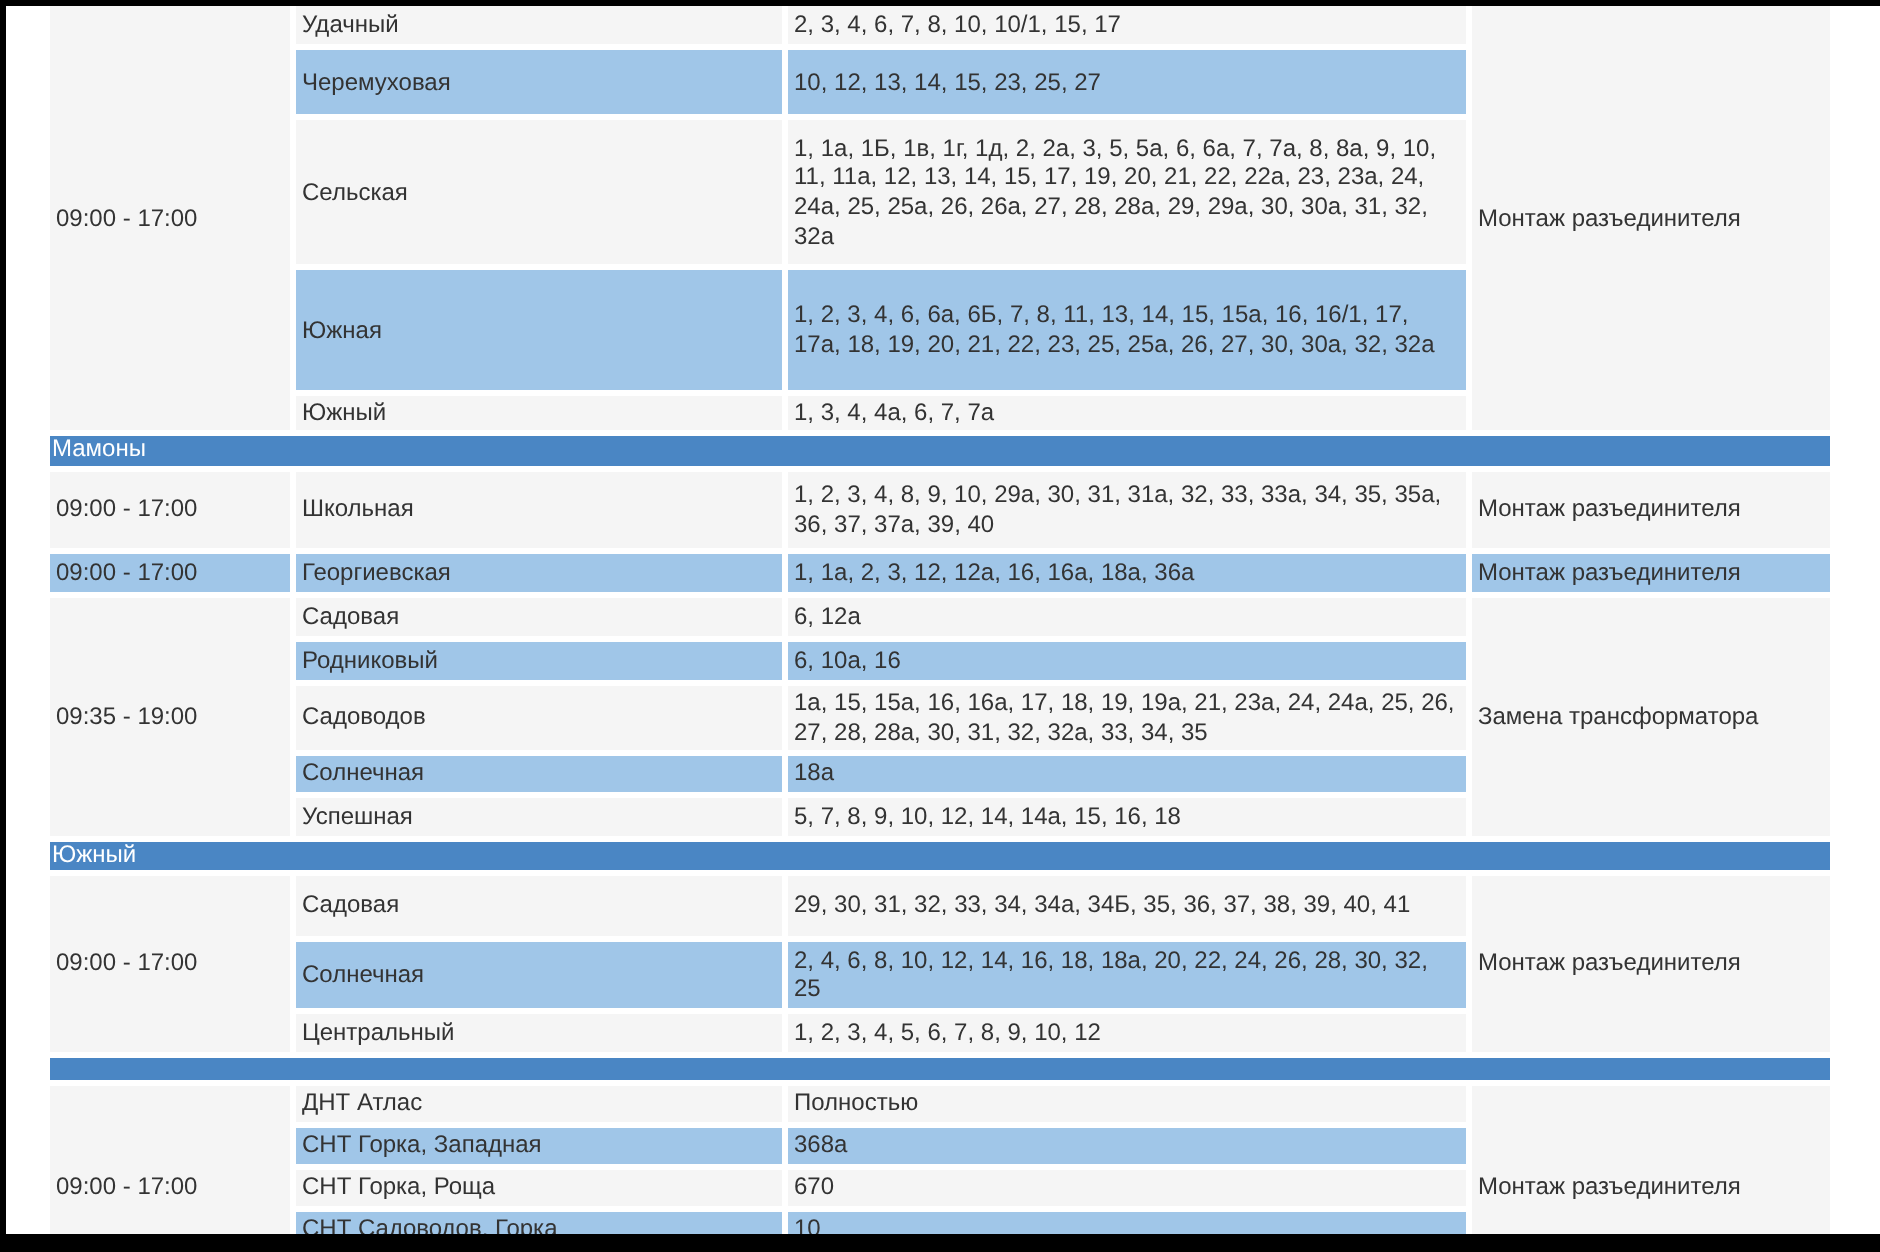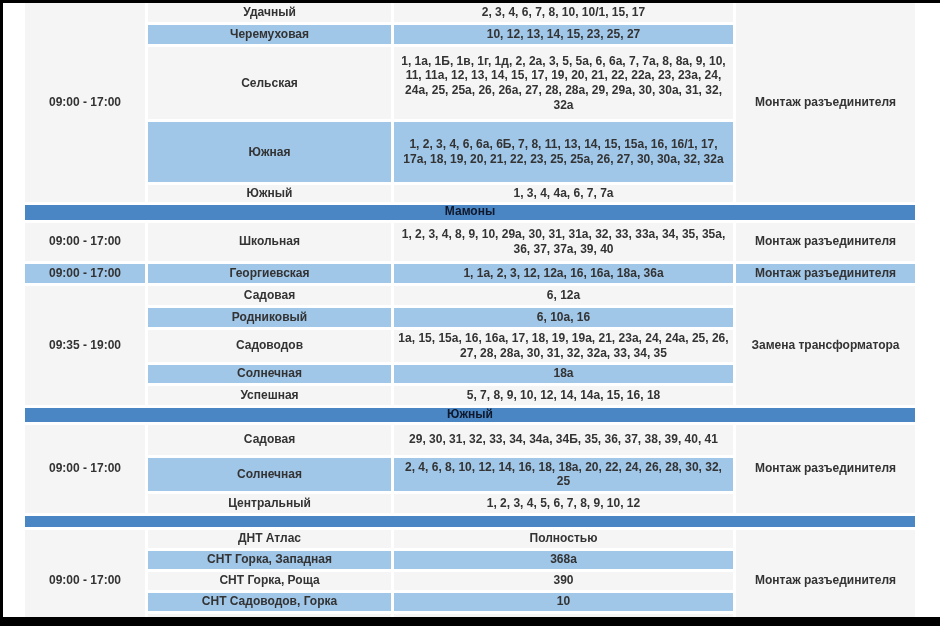--- a/index.html
+++ b/index.html
@@ -14,32 +14,31 @@
 
   table.sched {
     margin:0 0 0 22px;
     width:896px;
     border-collapse:separate;
     border-spacing:3px;
     table-layout:fixed;
   }
   table.sched td {
     background:#f5f5f5;
-    text-align:center;
     vertical-align:middle;
     font-size:12px;
-    font-weight:bold;
+    font-weight:normal;
     color:#333333;
     line-height:1.21;
     padding:1px 3px;
     overflow:hidden;
   }
   tr.sec td {
     background:#4a86c4;
-    color:#0f172a;
+    color:#ffffff;
     padding:0 1px;
     line-height:1.1;
   }
   tr.hl td.street-c, tr.hl td.numbers-c { background:#a0c6e8; }
   tr.hl-all td { background:#a0c6e8; }
 </style>
 </head>
 <body>
 
 <div class="bar-top"></div>
@@ -53,21 +52,21 @@
       <col style="width:179px">
   </colgroup>
 
   <tbody>
       <tr style="height:19px">
     <td class="time-c" rowspan="5">09:00 - 17:00</td>
     <td class="street-c">Удачный</td>
     <td class="numbers-c">2, 3, 4, 6, 7, 8, 10, 10/1, 15, 17</td>
     <td class="work-c" rowspan="5">Монтаж разъединителя</td>
   </tr>
-  <tr class="hl" style="height:19px">
+  <tr class="hl" style="height:32px">
     <td class="street-c">Черемуховая</td>
     <td class="numbers-c">10, 12, 13, 14, 15, 23, 25, 27</td>
   </tr>
   <tr style="height:72px">
     <td class="street-c">Сельская</td>
     <td class="numbers-c">1, 1а, 1Б, 1в, 1г, 1д, 2, 2а, 3, 5, 5а, 6, 6а, 7, 7а, 8, 8а, 9, 10, 11, 11а, 12, 13, 14, 15, 17, 19, 20, 21, 22, 22а, 23, 23а, 24, 24а, 25, 25а, 26, 26а, 27, 28, 28а, 29, 29а, 30, 30а, 31, 32, 32а</td>
   </tr>
   <tr class="hl" style="height:60px">
     <td class="street-c">Южная</td>
     <td class="numbers-c">1, 2, 3, 4, 6, 6а, 6Б, 7, 8, 11, 13, 14, 15, 15а, 16, 16/1, 17, 17а, 18, 19, 20, 21, 22, 23, 25, 25а, 26, 27, 30, 30а, 32, 32а</td>
@@ -146,21 +145,21 @@
     <td class="street-c">ДНТ Атлас</td>
     <td class="numbers-c">Полностью</td>
     <td class="work-c" rowspan="5">Монтаж разъединителя</td>
   </tr>
   <tr class="hl" style="height:18px">
     <td class="street-c">СНТ Горка, Западная</td>
     <td class="numbers-c">368а</td>
   </tr>
   <tr style="height:18px">
     <td class="street-c">СНТ Горка, Роща</td>
-    <td class="numbers-c">390</td>
+    <td class="numbers-c">670</td>
   </tr>
   <tr class="hl" style="height:18px">
     <td class="street-c">СНТ Садоводов, Горка</td>
     <td class="numbers-c">10</td>
   </tr>
   <tr style="height:15px">
     <td class="street-c">СНТ Садоводов, Исток</td>
     <td class="numbers-c">7, 8, 9</td>
   </tr>
 </tbody>

